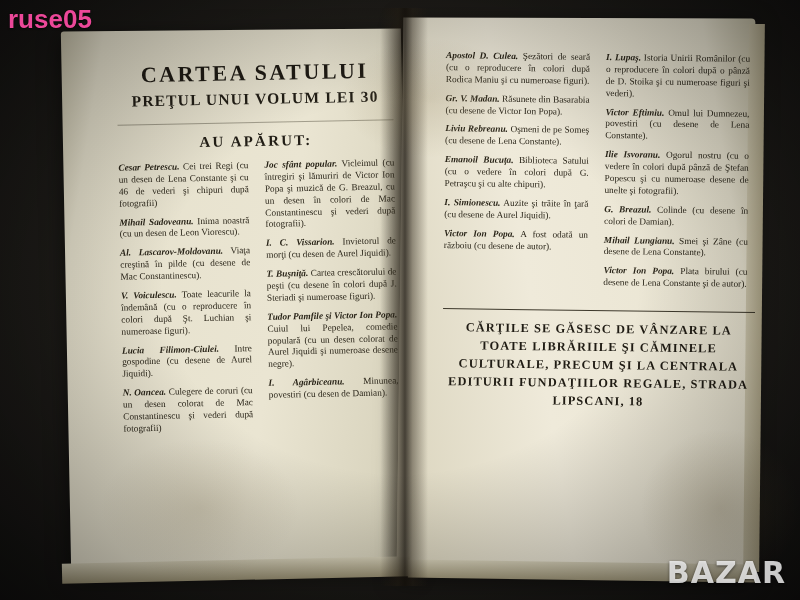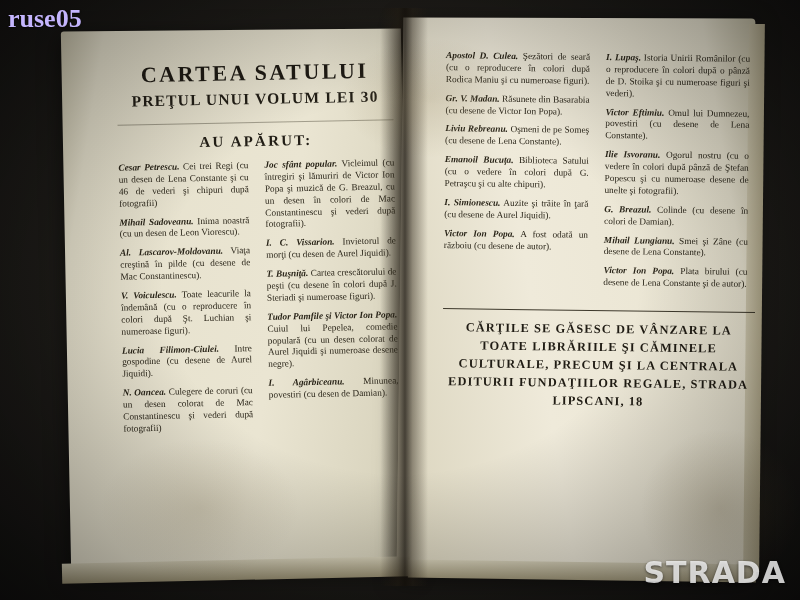--- a/index.html
+++ b/index.html
@@ -14,24 +14,24 @@
     overflow: hidden;
     background: #1b1b1b;
     font-family: "Liberation Serif", serif;
   }
 
   
   #watermark-top {
     position: absolute;
     left: 8px;
     top: 4px;
-    font-family: Liberation Serif, serif;
+    font-family: Liberation Sans, sans-serif;
     font-size: 26px;
     font-weight: bold;
-    color: #c4b5fd;
+    color: #ec4899;
     letter-spacing: 0px;
     z-index: 40;
     text-shadow: 0 1px 2px rgba(0,0,0,.6);
   }
   #watermark-bottom {
     position: absolute;
     right: 14px;
     bottom: 10px;
     font-family: "DejaVu Sans", sans-serif;
     font-size: 30px;
@@ -304,14 +304,14 @@
     </div>
 
     <div class="stain s1"></div>
     <div class="stain s2"></div>
     <div class="stain s3"></div>
   </div>
 
   <div class="vignette"></div>
 
   <div id="watermark-top">ruse05</div>
-  <div id="watermark-bottom">STRADA</div>
+  <div id="watermark-bottom">BAZAR</div>
 </div>
 
 </body></html>

